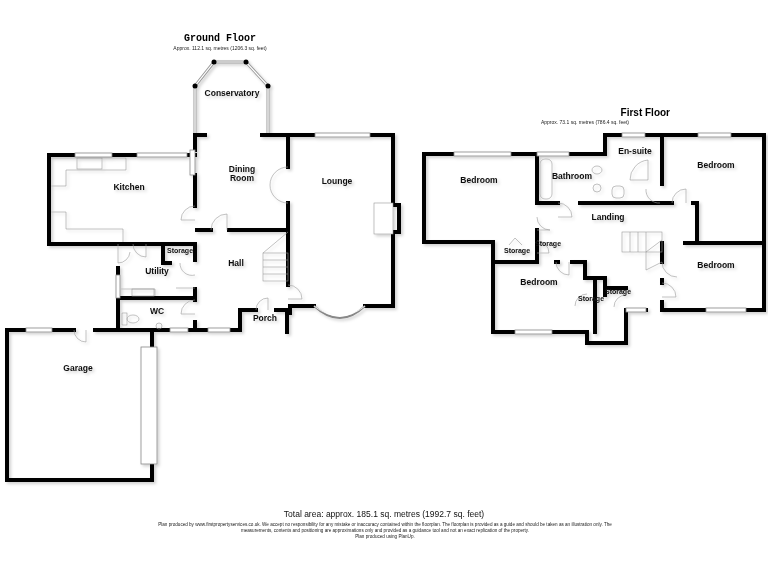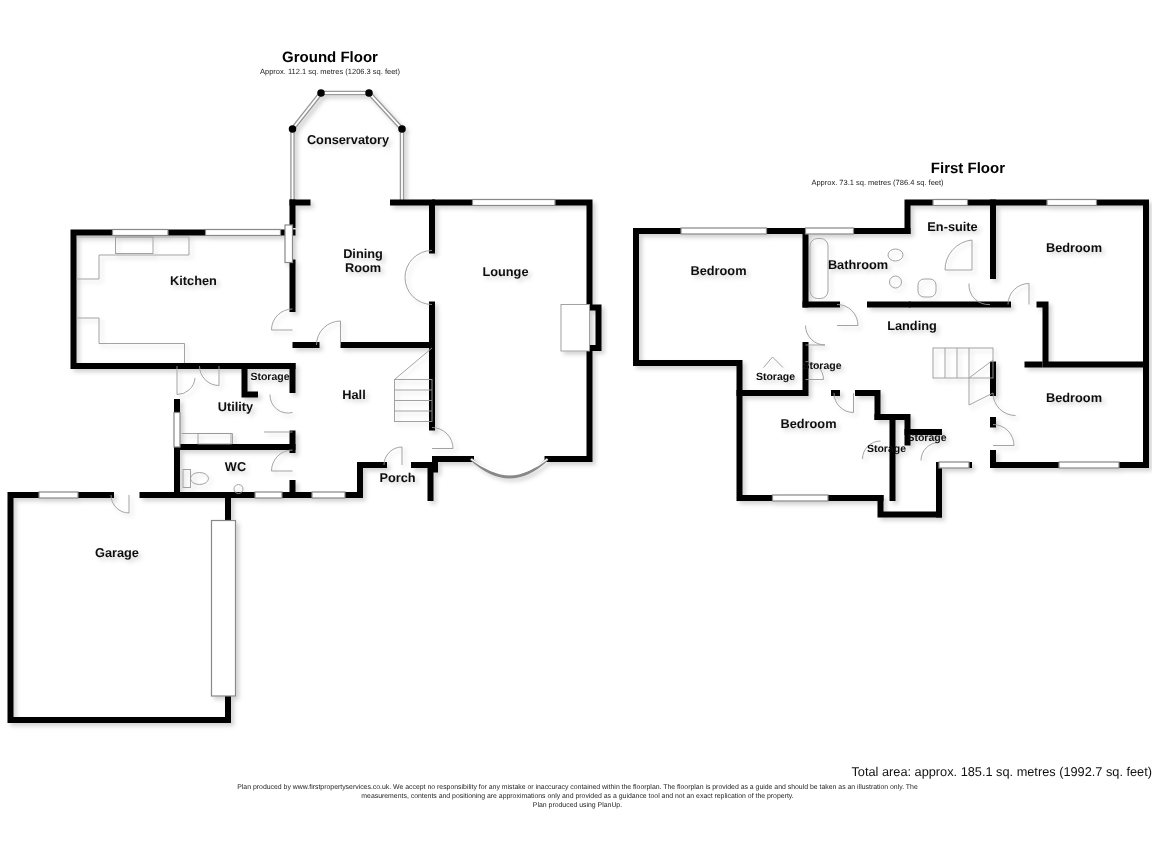--- a/index.html
+++ b/index.html
@@ -2,27 +2,27 @@
 <html><head>
 <meta charset="utf-8">
 <style>
   html,body{margin:0;padding:0;background:#ffffff;}
   body{width:768px;height:576px;position:relative;overflow:hidden;font-family:"Liberation Sans",sans-serif;color:#000;}
   .floor-title{position:absolute;text-align:center;font-weight:bold;font-size:10px;}
   .floor-sub{position:absolute;text-align:center;font-size:5px;color:#222;}
   svg{position:absolute;left:0;top:0;}
   .room-label{font-family:"Liberation Sans",sans-serif;font-weight:bold;font-size:8.5px;fill:#111;text-anchor:middle;}
   .room-label.small{font-size:7px;}
-  .footer-total{position:absolute;left:0;width:768px;top:509px;text-align:right;font-size:8.5px;color:#111;}
+  .footer-total{position:absolute;left:0;width:768px;top:509px;text-align:center;font-size:8.5px;color:#111;}
   .footer-disclaimer{position:absolute;left:120px;width:530px;top:522px;text-align:center;font-size:4.6px;line-height:6px;color:#222;}
 </style>
 </head>
 <body>
 
-<div class="floor-title" style="left:120px;width:200px;top:33px;">Ground Floor</div>
+<div class="floor-title" style="left:120px;width:200px;top:33px;font-family:Liberation Mono, monospace;">Ground Floor</div>
 <div class="floor-sub" style="left:120px;width:200px;top:45px;">Approx. 112.1 sq. metres (1206.3 sq. feet)</div>
 
 <div class="floor-title" style="left:500px;width:170px;top:107px;text-align:right;">First Floor</div>
 <div class="floor-sub" style="left:500px;width:170px;top:119px;">Approx. 73.1 sq. metres (786.4 sq. feet)</div>
 
 <svg width="768" height="576" viewBox="0 0 768 576">
   <defs>
     <filter id="sh" x="-5%" y="-5%" width="110%" height="110%">
       <feDropShadow dx="2" dy="2" stdDeviation="1.5" flood-color="#000" flood-opacity="0.18"></feDropShadow>
     </filter>

